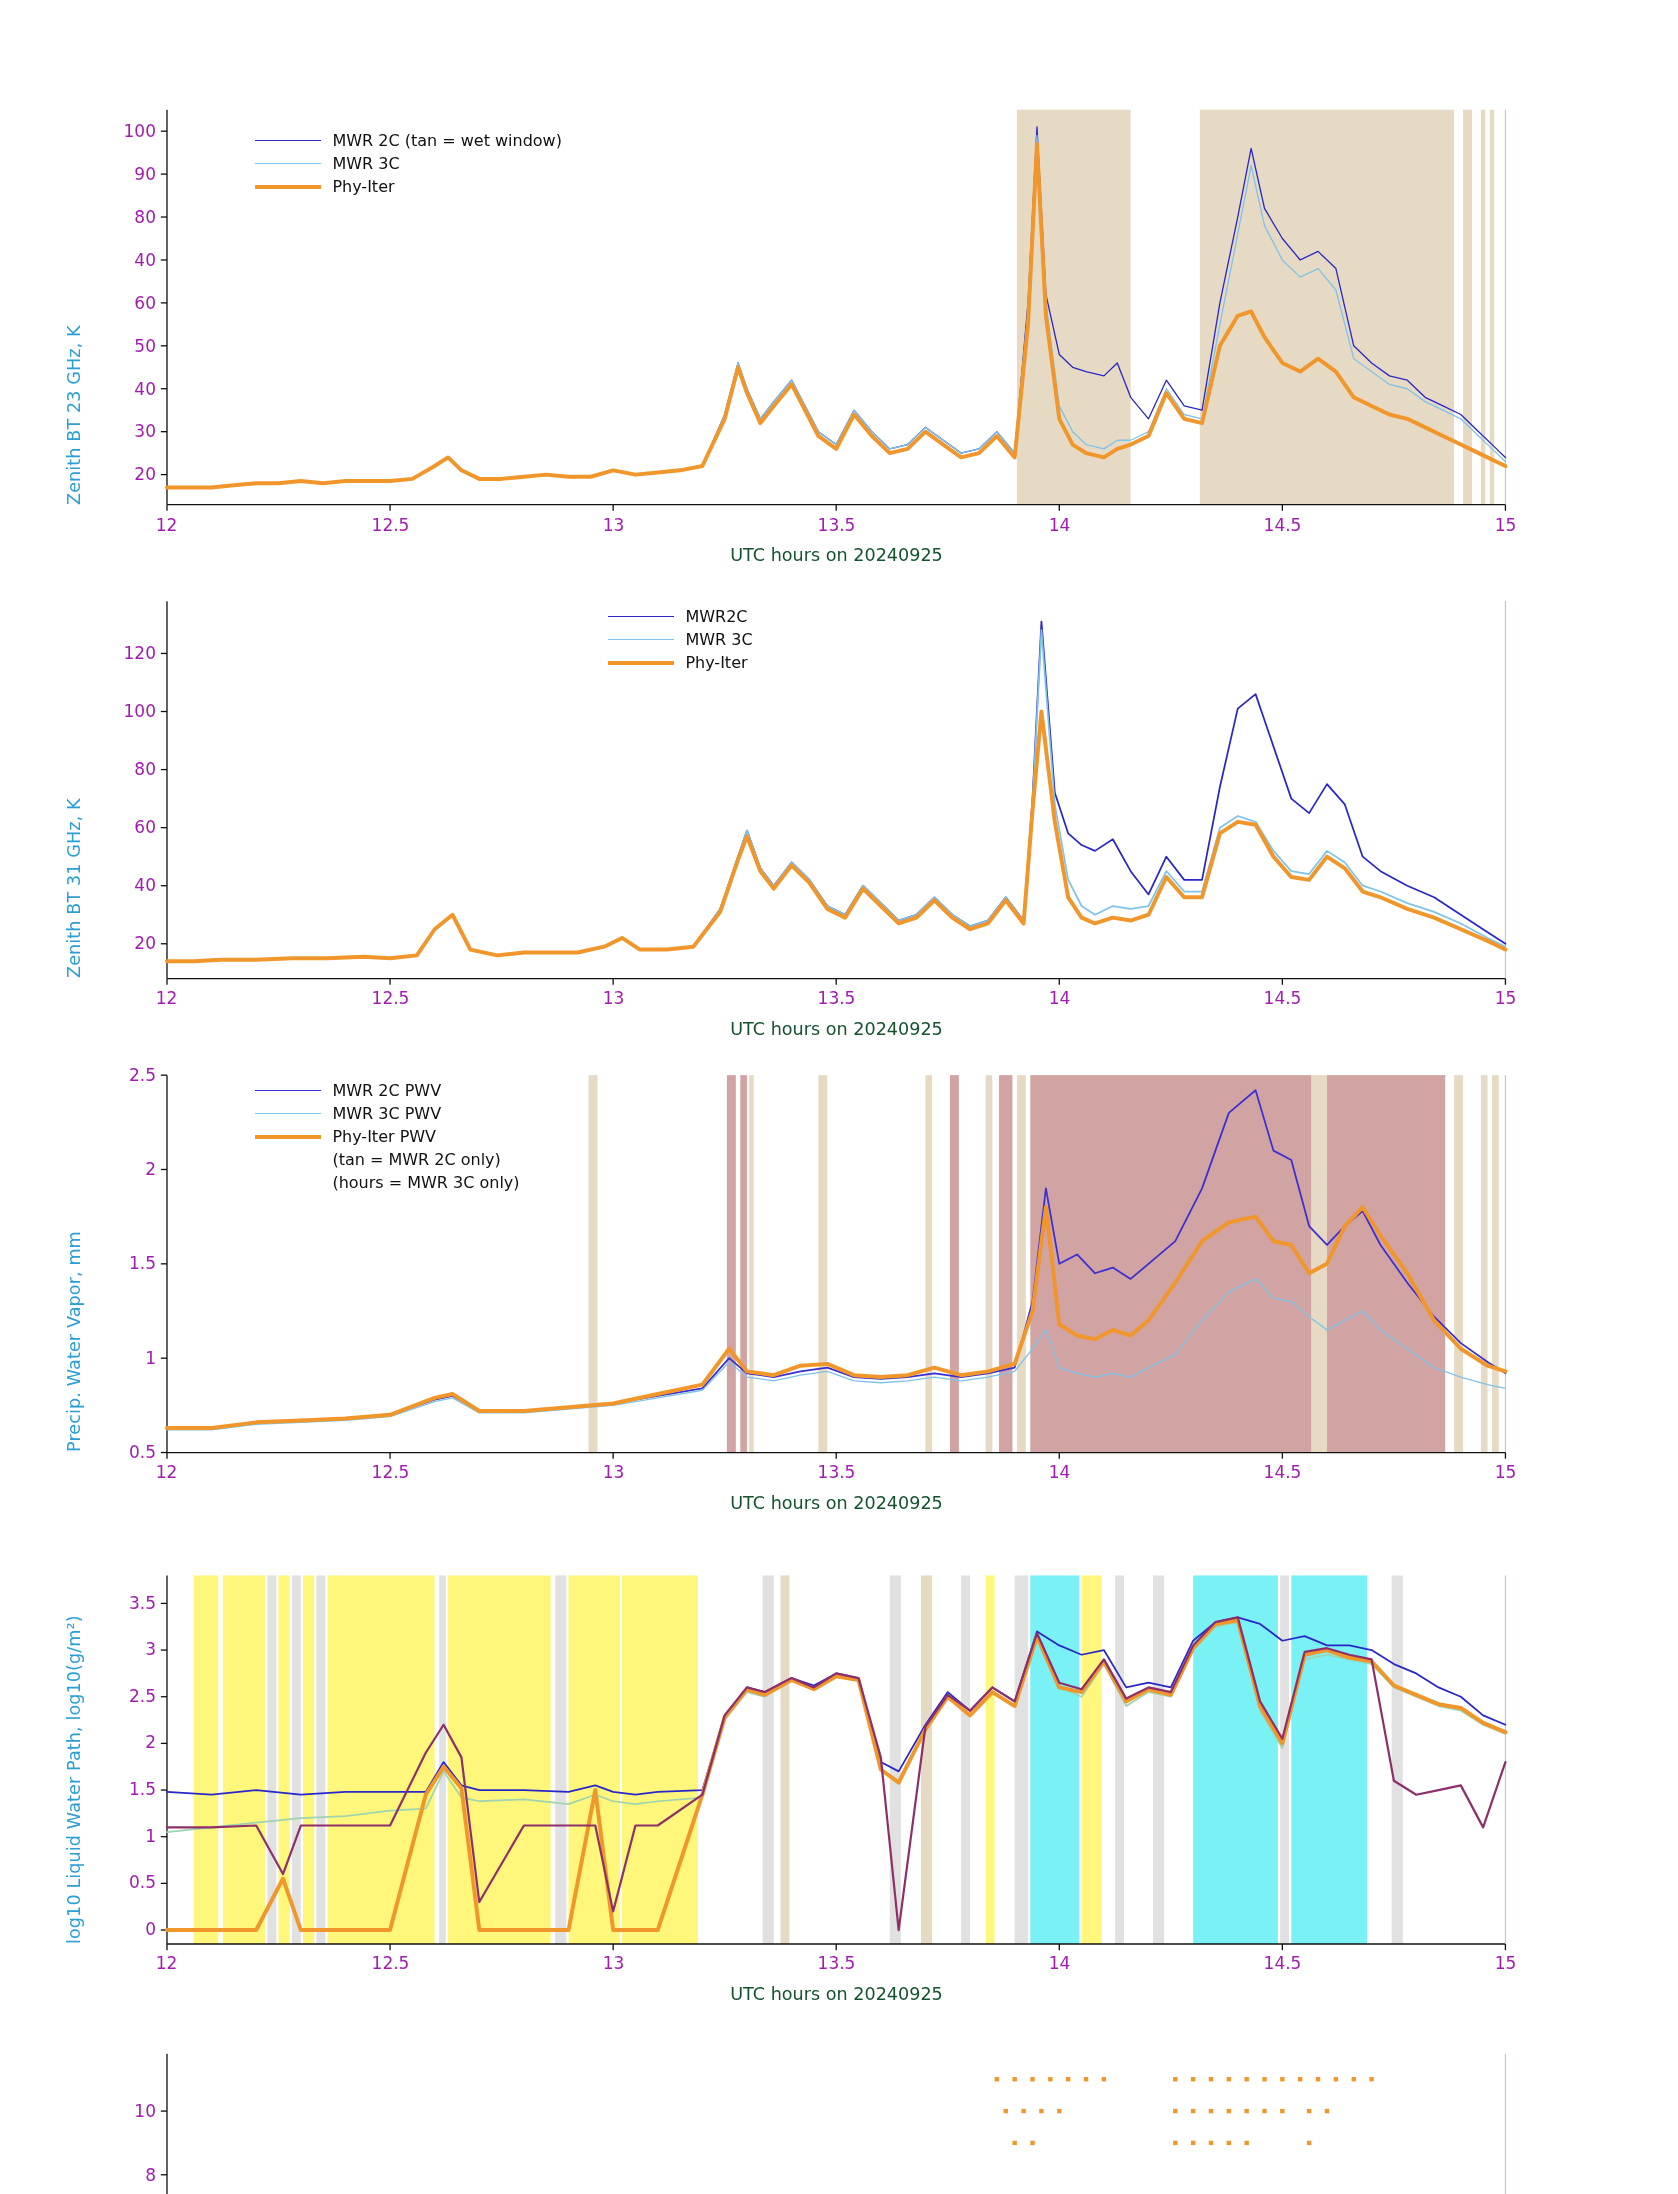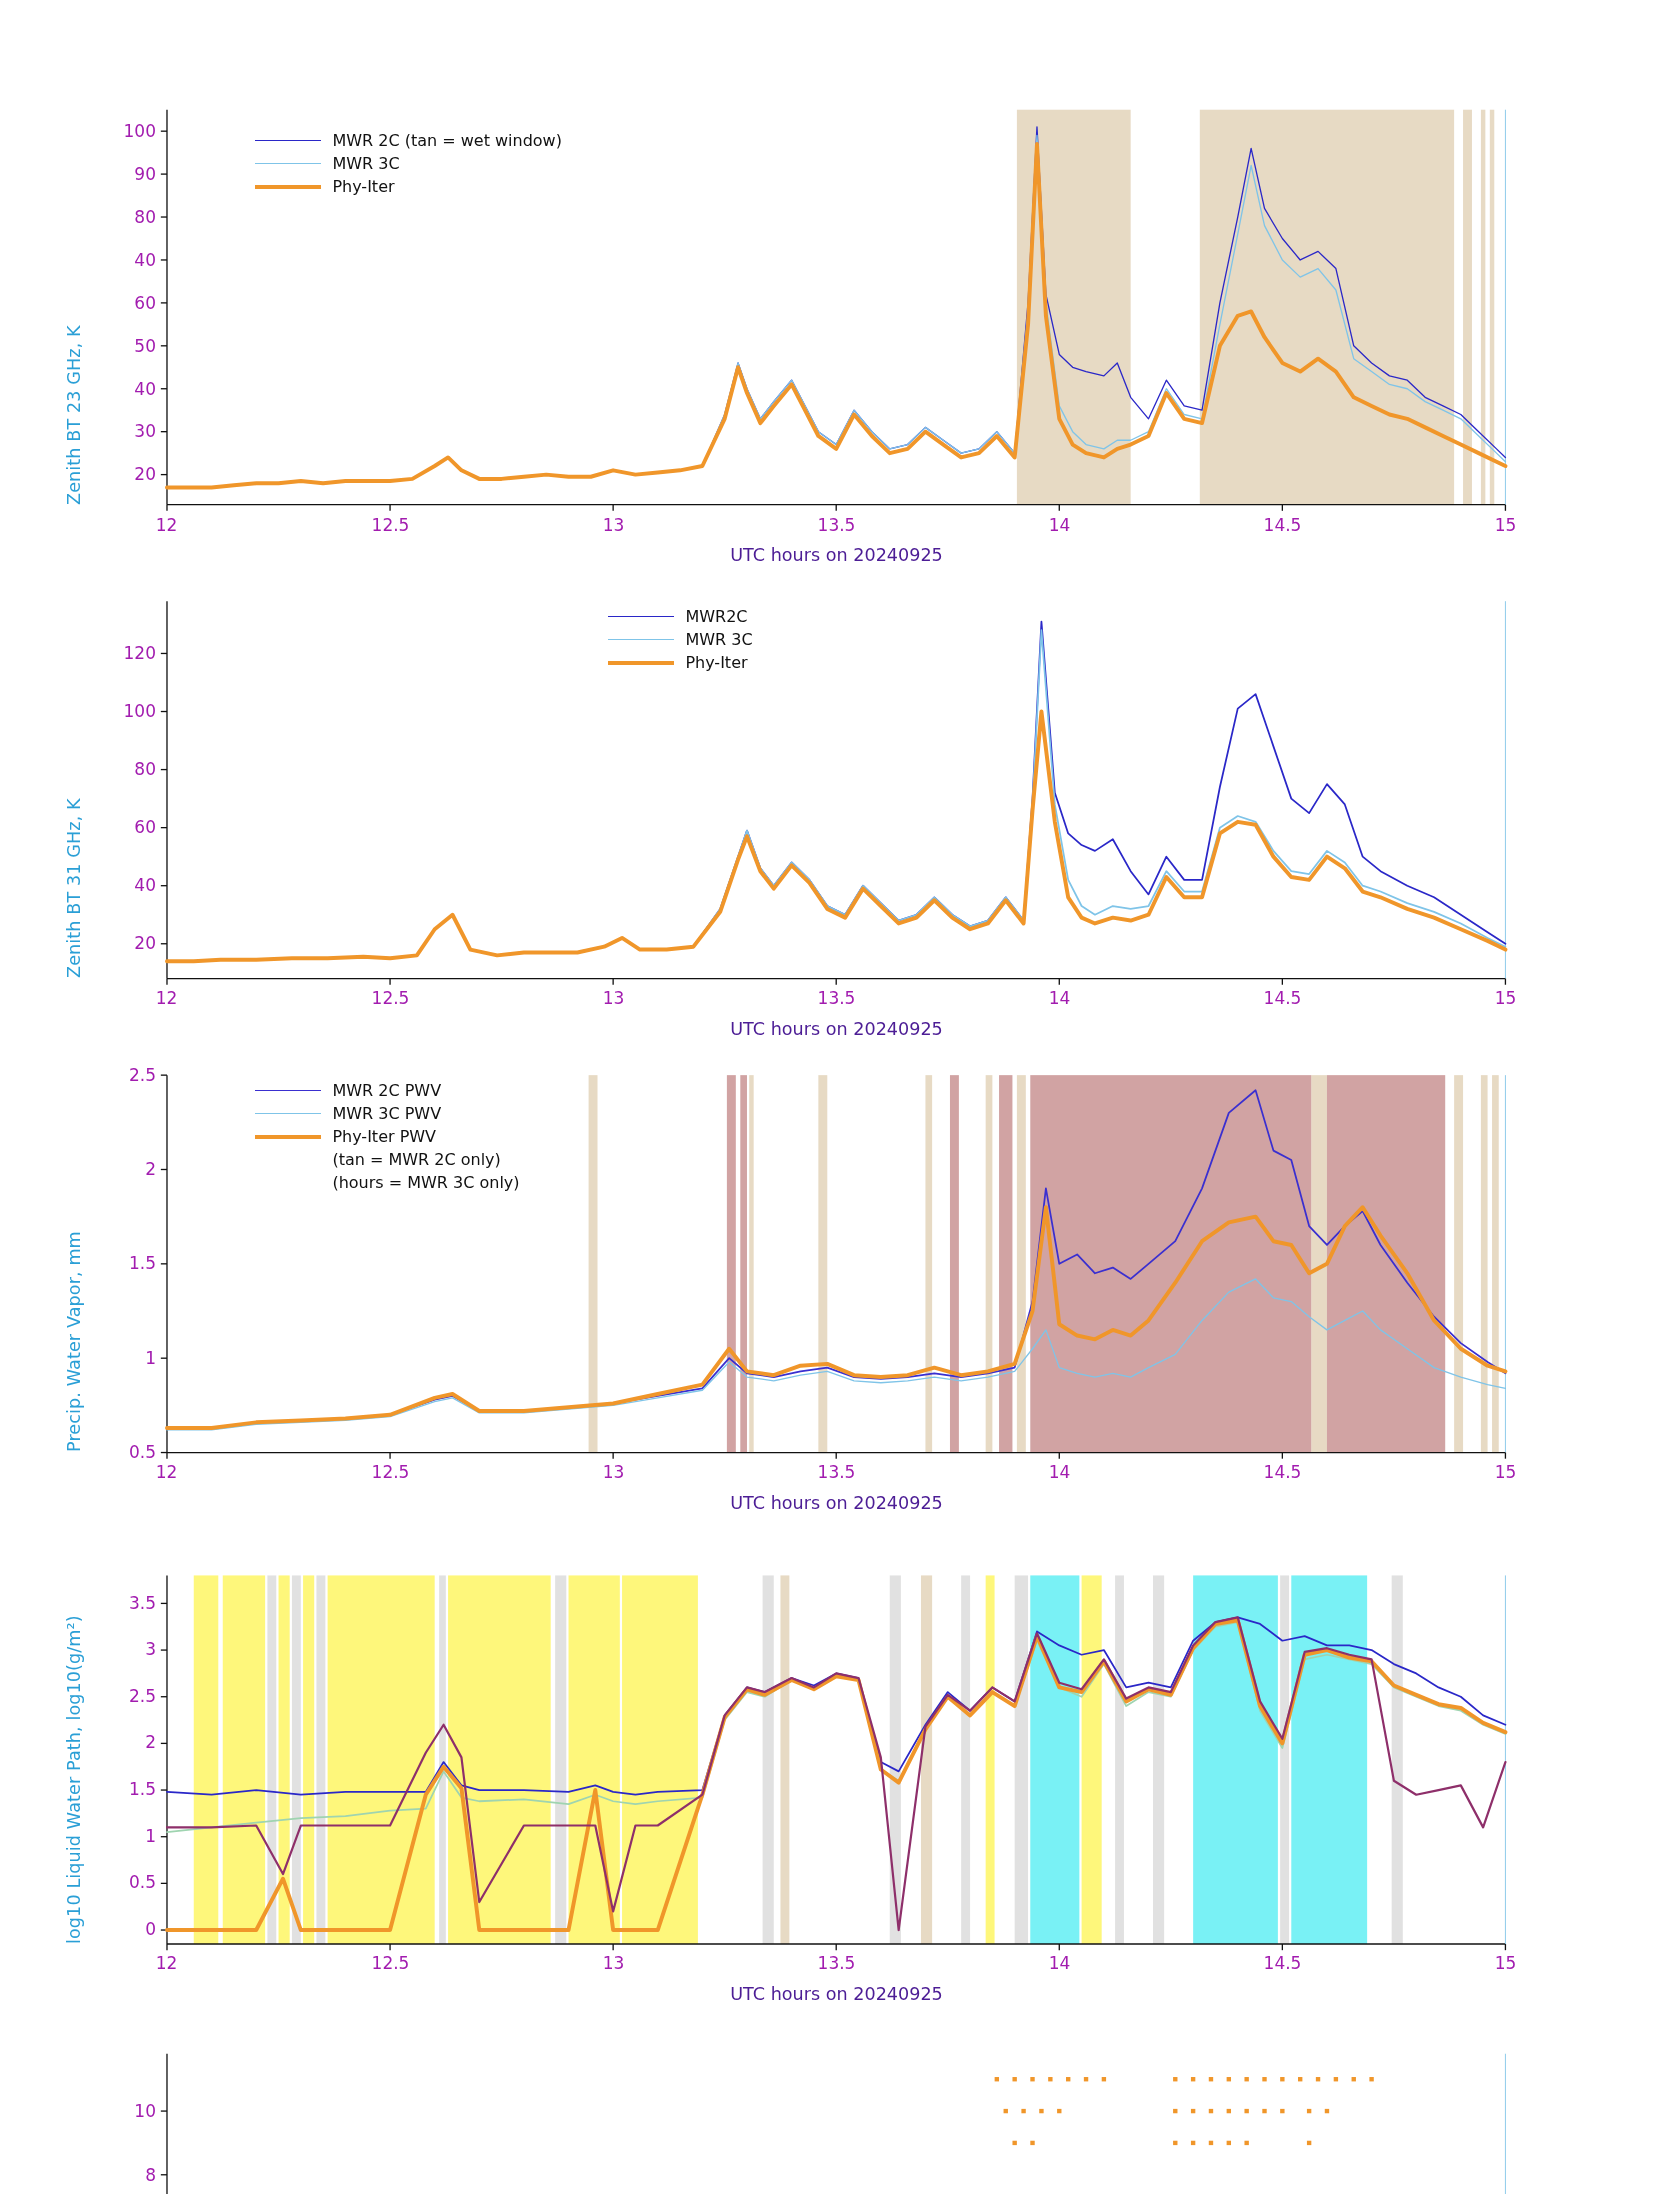--- a/index.html
+++ b/index.html
@@ -1,20 +1,20 @@
 <!DOCTYPE html>
 <html style="font-size:7px"><head>
 <meta charset="utf-8">
 <style>
   html,body{margin:0;padding:0;background:#ffffff;}
   body{width:1679px;height:2633px;font-family:"DejaVu Sans",sans-serif;}
   .page{position:relative;width:1679px;height:2633px;background:#fff;}
   .panel{position:absolute;left:0;width:1679px;}
   .ylabel{position:absolute;color:#2a9fd6;font-size:17.6px;transform-origin:0 0;transform:rotate(-90deg);white-space:nowrap;letter-spacing:0.1px;}
-  .xlabel{position:absolute;color:#4c1d95;font-size:17.6px;white-space:nowrap;}
+  .xlabel{position:absolute;color:#14532d;font-size:17.6px;white-space:nowrap;}
   .tick{position:absolute;color:#a21caf;font-size:17px;white-space:nowrap;}
   .ytick{text-align:right;}
   .legend{position:absolute;font-size:16px;color:#111;}
   .legend .row{display:flex;align-items:center;height:23px;}
   .legend .swatch{width:66px;height:0;border-top-style:solid;margin-right:11.4px;}
   .legend .lbl{white-space:nowrap;}
   svg{position:absolute;left:0;top:0;overflow:visible;}
 </style>
 </head>
 <body>

